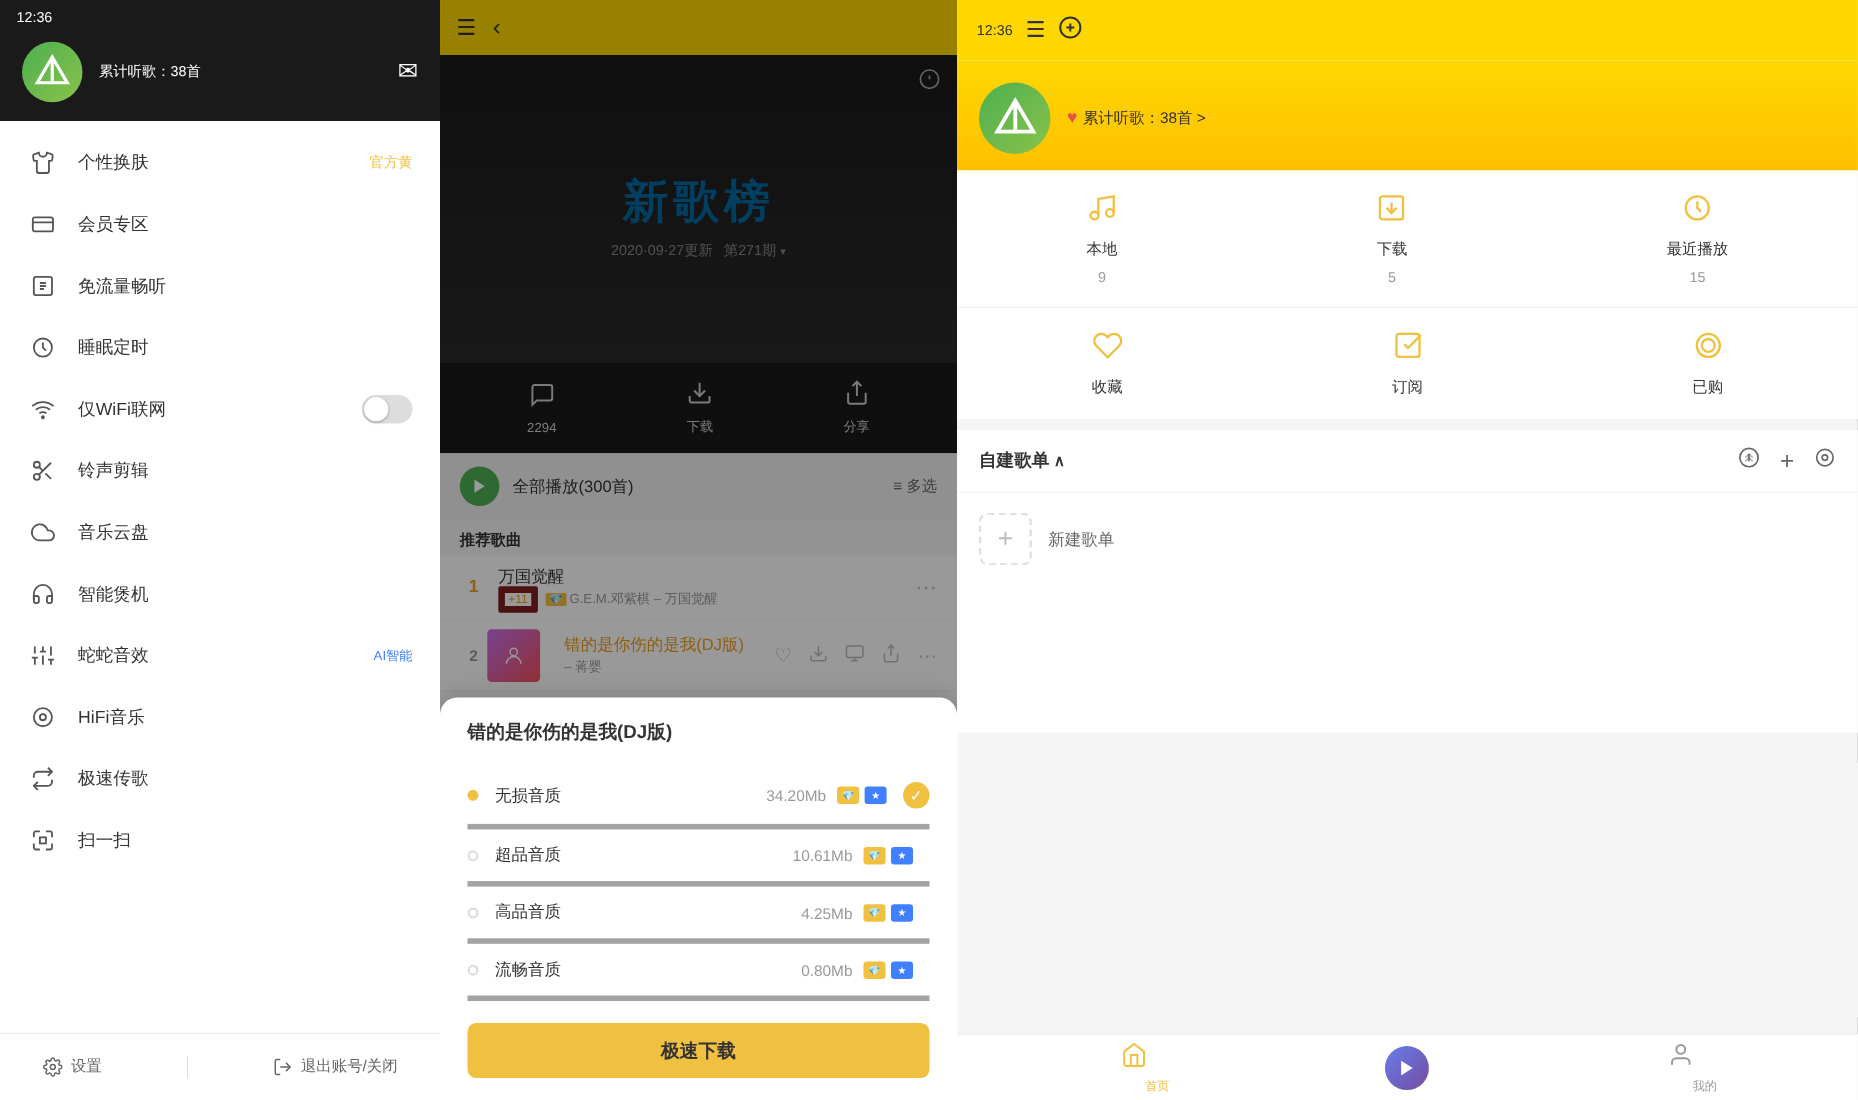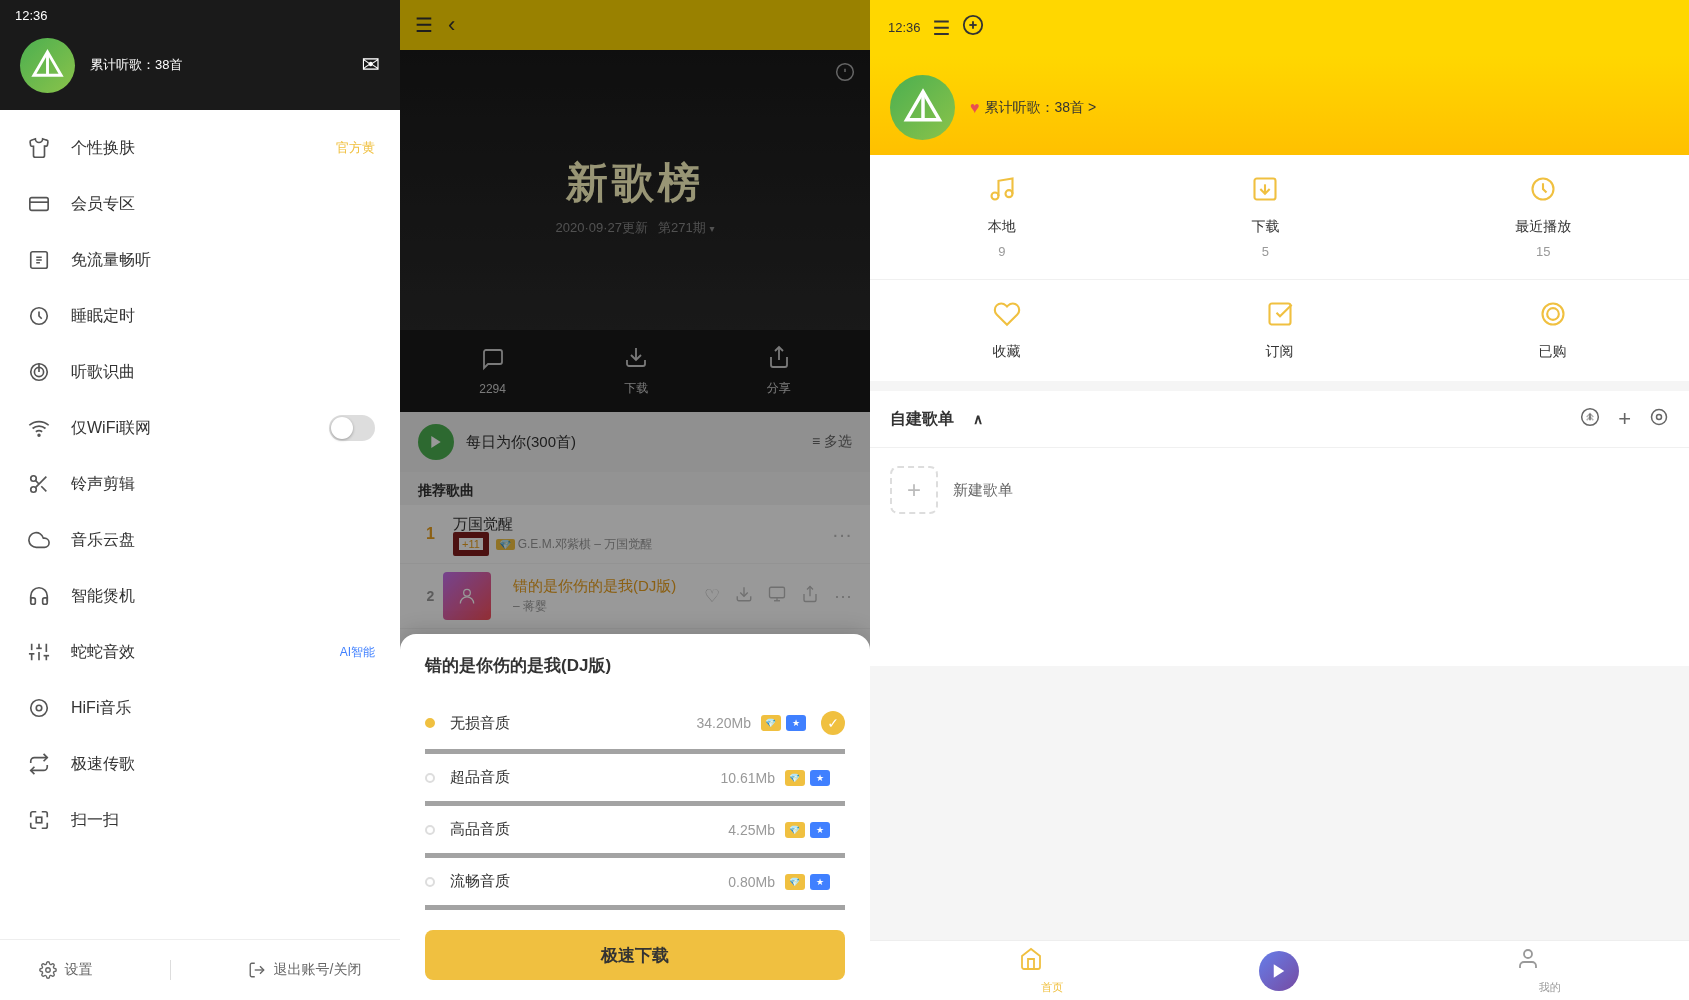--- a/index.html
+++ b/index.html
@@ -164,21 +164,21 @@
       align-items: center;
       justify-content: center;
     }
     .chart-cover-bg {
       position: absolute;
       inset: 0;
       background: linear-gradient(180deg, #1a1a1a 0%, #2a2a2a 100%);
     }
     .chart-title {
       position: relative;
-      color: #fef9c3;
+      color: #0369a1;
       font-size: 42px;
       font-weight: bold;
       letter-spacing: 4px;
       text-align: center;
     }
     .chart-subtitle {
       position: relative;
       color: #888;
       font-size: 13px;
       margin-top: 8px;
@@ -496,21 +496,21 @@
       padding: 15px 20px;
       border-bottom: 1px solid #f0f0f0;
     }
     .playlist-title {
       font-size: 16px;
       color: #333;
       font-weight: bold;
       flex: 1;
       display: flex;
       align-items: center;
-      gap: 19px;
+      gap: 4px;
     }
     .playlist-actions {
       display: flex;
       gap: 18px;
       align-items: center;
     }
     .playlist-action-btn {
       font-size: 20px;
       color: #666;
       cursor: pointer;
@@ -653,30 +653,20 @@
     <div class="menu-item">
       <div class="menu-icon">
         <svg width="22" height="22" viewBox="0 0 24 24" fill="none" stroke="#555" stroke-width="1.8">
           <circle cx="12" cy="12" r="9"></circle>
           <path d="M12 7v5l3 3"></path>
         </svg>
       </div>
       <span class="menu-label">睡眠定时</span>
     </div>
 
-    <div class="menu-item">
-      <div class="menu-icon">
-        <svg width="22" height="22" viewBox="0 0 24 24" fill="none" stroke="#555" stroke-width="1.8">
-          <circle cx="12" cy="12" r="5"></circle>
-          <circle cx="12" cy="12" r="9"></circle>
-          <path d="M12 3v9"></path>
-        </svg>
-      </div>
-      <span class="menu-label">听歌识曲</span>
-    </div>
 
     <div class="menu-item">
       <div class="menu-icon">
         <svg width="22" height="22" viewBox="0 0 24 24" fill="none" stroke="#555" stroke-width="1.8">
           <path d="M5 12.55a11 11 0 0114.08 0"></path>
           <path d="M1.42 9a16 16 0 0121.16 0"></path>
           <path d="M8.53 16.11a6 6 0 016.95 0"></path>
           <circle cx="12" cy="20" r="1" fill="#555"></circle>
         </svg>
       </div>
@@ -844,21 +834,21 @@
     </div>
   </div>
 
   <div class="middle-content">
     <div class="play-bar">
       <div class="play-all-btn">
         <svg width="16" height="16" viewBox="0 0 24 24" fill="white">
           <polygon points="5,3 19,12 5,21"></polygon>
         </svg>
       </div>
-      <span class="play-count">每日为你(300首)</span>
+      <span class="play-count">全部播放(300首)</span>
       <span class="multi-select">≡ 多选</span>
     </div>
 
     <div class="recommend-section">推荐歌曲</div>
 
     <div class="song-item">
       <span class="song-rank">1</span>
       <div class="song-info">
         <div class="song-name">万国觉醒</div>
         <div class="song-artist">

